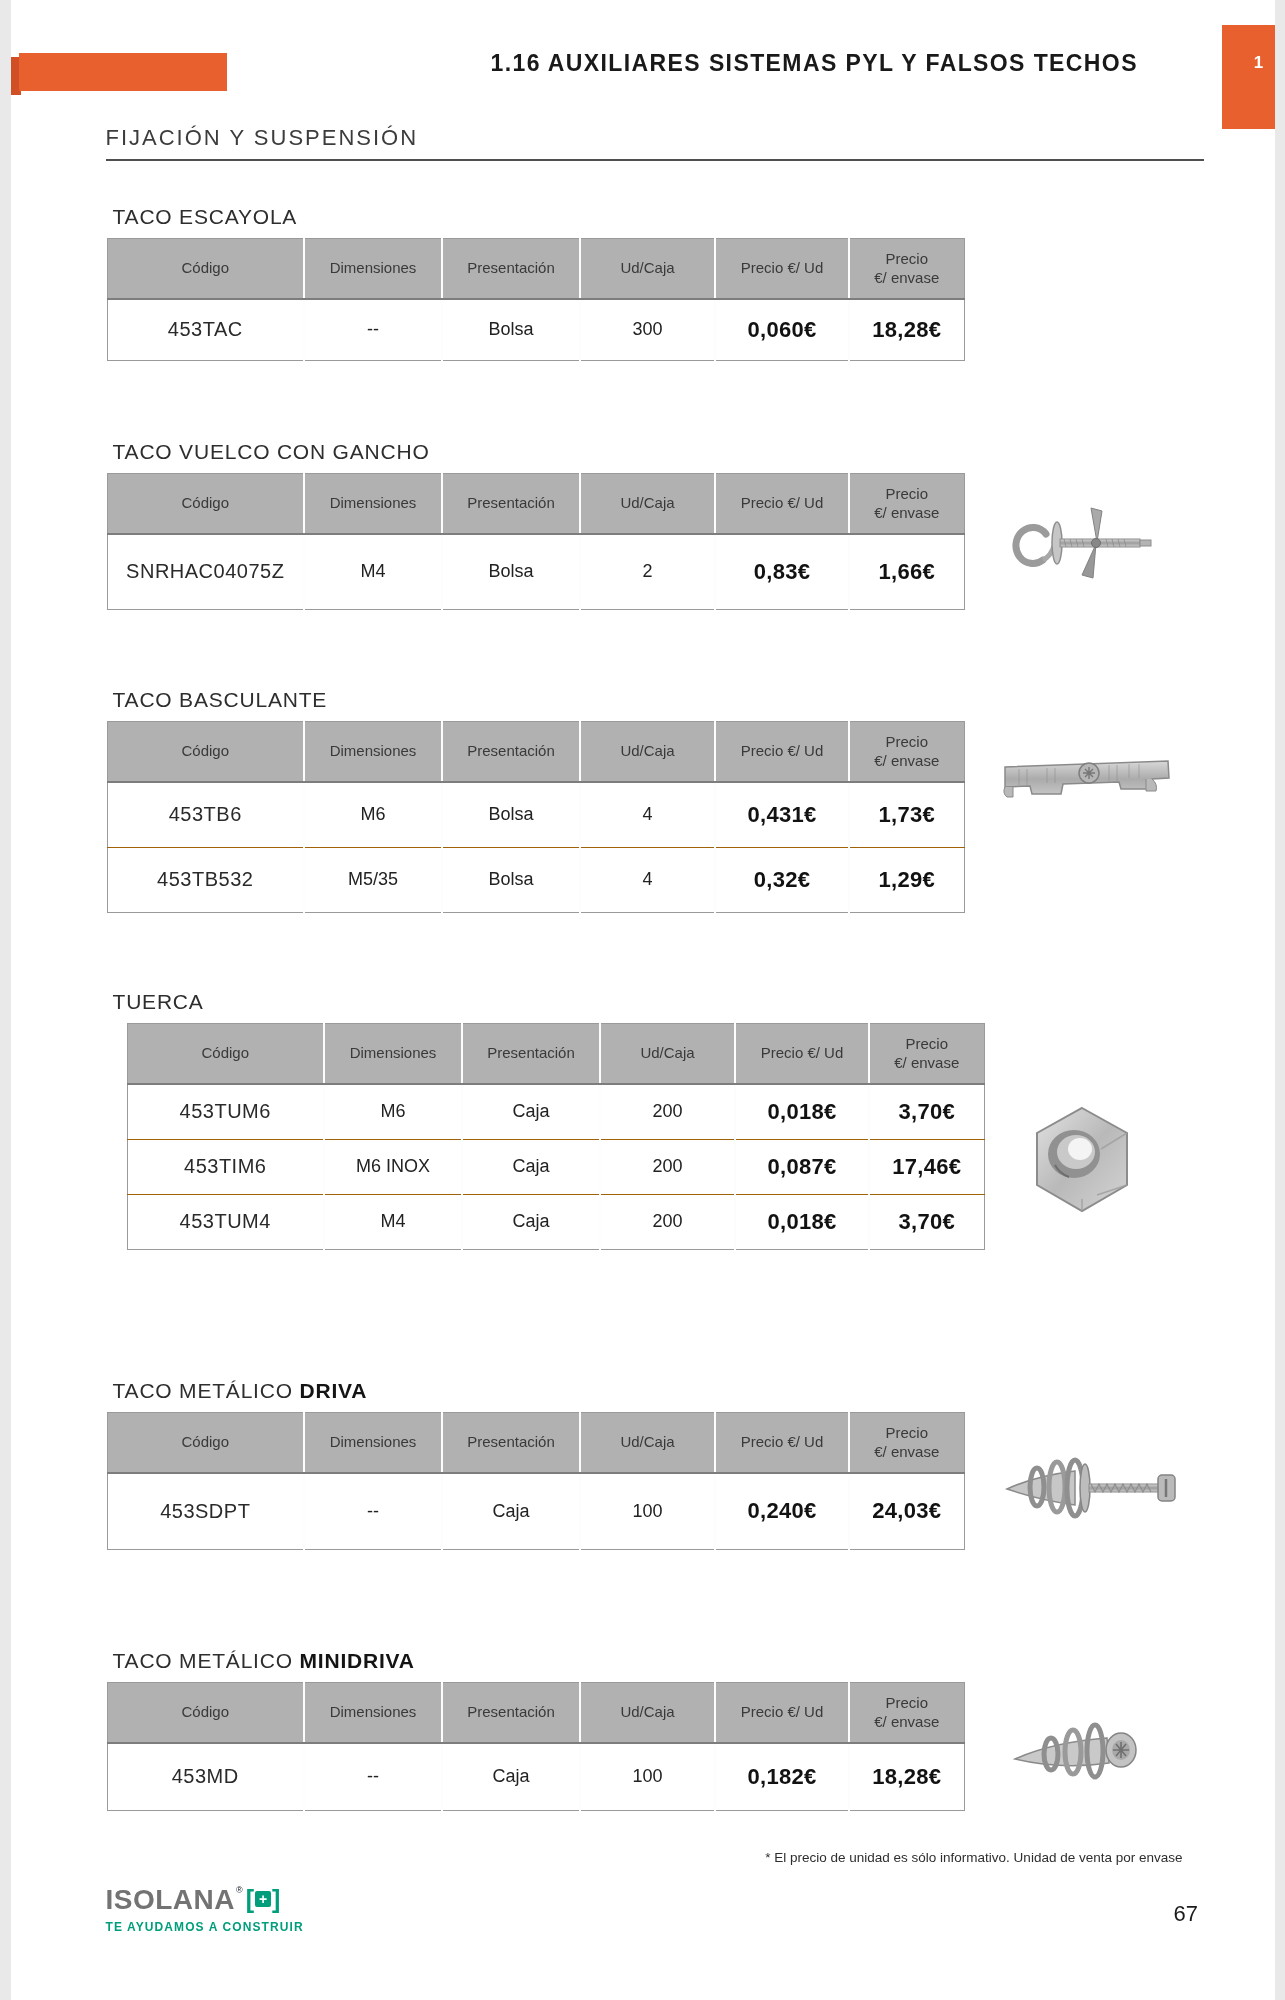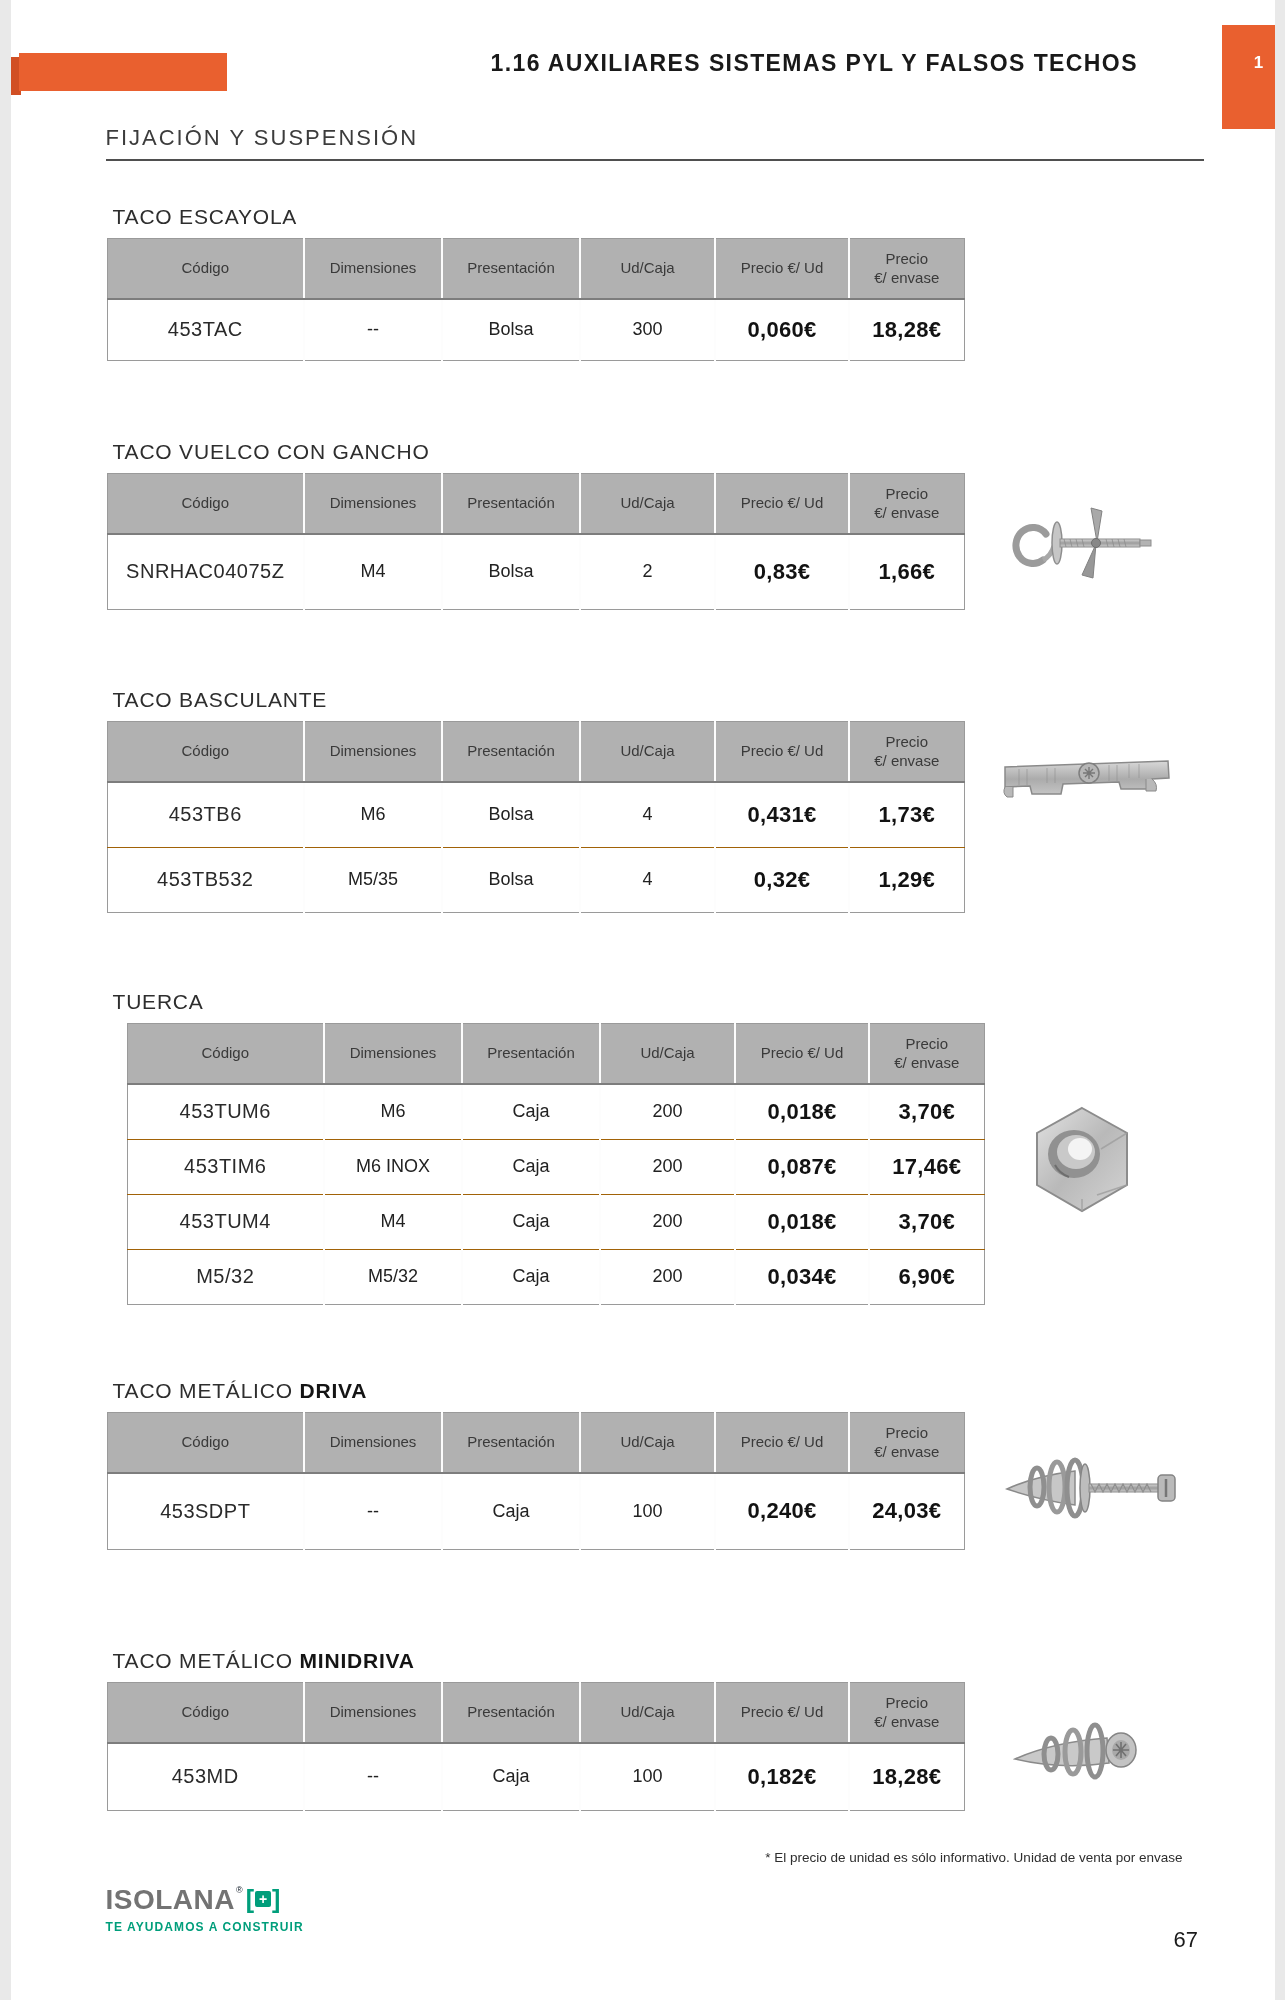--- a/index.html
+++ b/index.html
@@ -65,21 +65,21 @@
   
   .photo{position:absolute;}
   #photo-hook{left:983px;top:498px;width:160px;height:90px;}
   #photo-bar{left:988px;top:746px;width:177px;height:62px;}
   #photo-nut{left:1016px;top:1103px;width:110px;height:114px;}
   #photo-driva{left:990px;top:1452px;width:188px;height:72px;}
   #photo-minidriva{left:998px;top:1710px;width:147px;height:77px;}
 
   
   .footnote{position:absolute;right:92px;top:1850px;font-size:13.5px;color:#2e2e2e;}
-  .page-number{position:absolute;left:1163px;top:1901px;font-size:22px;color:#1b1b1b;margin-top:26px;}
+  .page-number{position:absolute;left:1163px;top:1901px;font-size:22px;color:#1b1b1b;}
   .logo{position:absolute;left:95px;top:1886px;width:240px;}
   .logo-line{display:flex;align-items:flex-start;}
   .logo-word{font-size:28px;font-weight:bold;color:#737373;letter-spacing:0.5px;line-height:1;position:relative;}
   .logo-reg{font-size:9px;color:#18222e;margin:0 3px 0 1px;line-height:1;}
   .logo-badge{display:flex;align-items:center;height:24px;margin-top:1px;}
   .logo-bracket{color:#009e7b;font-size:25px;font-weight:bold;line-height:22px;}
   .logo-plus{background:#009e7b;color:#fff;font-weight:bold;font-size:14px;width:16px;height:16px;line-height:16px;text-align:center;margin:0 1px;border-radius:2px;}
   .logo-tagline{font-size:12px;font-weight:bold;color:#009e7b;letter-spacing:1.1px;margin-top:6px;white-space:nowrap;}
 </style>
 </head>
@@ -248,28 +248,20 @@
             <td class="cell-price">0,087€</td>
             <td class="cell-price">17,46€</td>
           </tr>
           <tr>
             <td class="cell-code">453TUM4</td>
             <td class="cell-mid">M4</td>
             <td class="cell-mid">Caja</td>
             <td class="cell-mid">200</td>
             <td class="cell-price">0,018€</td>
             <td class="cell-price">3,70€</td>
-          </tr>
-          <tr>
-            <td class="cell-code">M5/32</td>
-            <td class="cell-mid">M5/32</td>
-            <td class="cell-mid">Caja</td>
-            <td class="cell-mid">200</td>
-            <td class="cell-price">0,034€</td>
-            <td class="cell-price">6,90€</td>
           </tr>
         </tbody>
       </table>
   </section>
 
   <section class="product" id="sec4">
     <h3><span>TACO METÁLICO </span><b>DRIVA</b></h3>
     <table class="price-table">
         <colgroup>
           <col class="c0">

